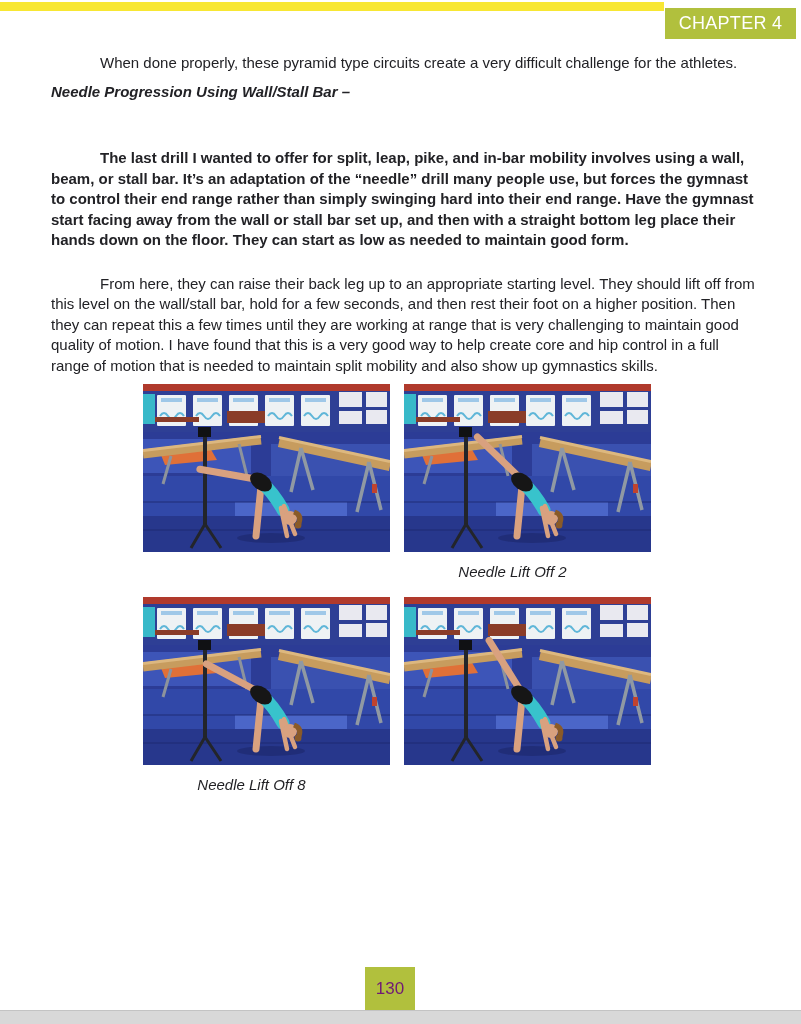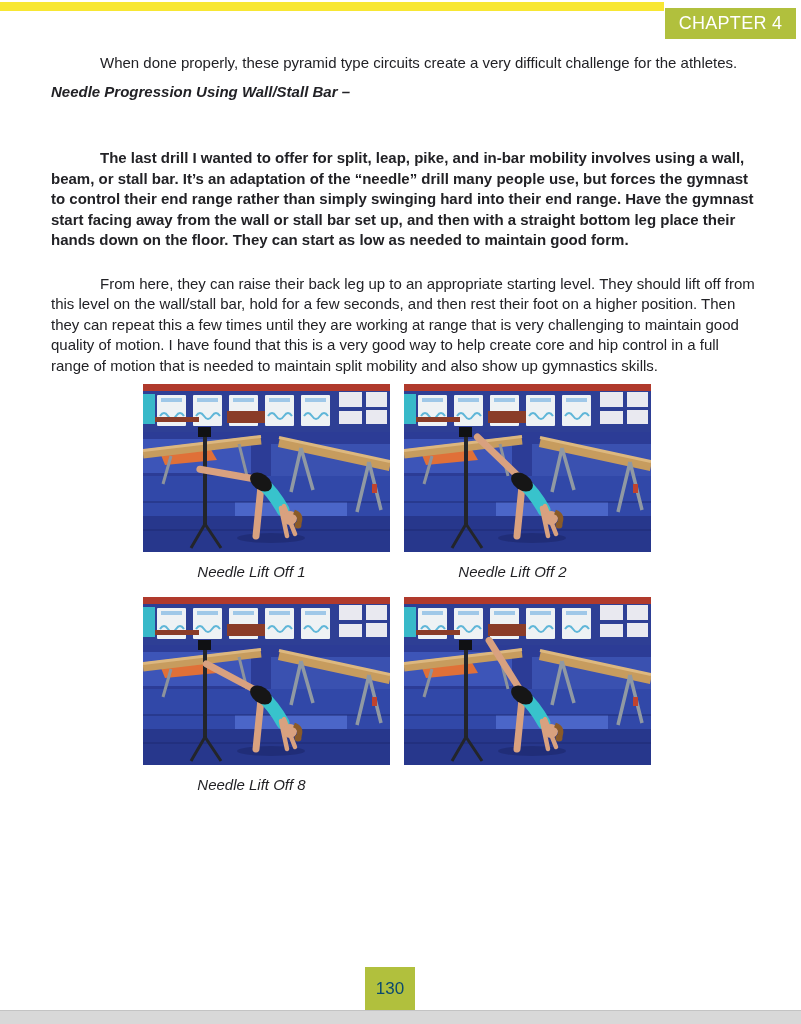--- a/index.html
+++ b/index.html
@@ -53,21 +53,21 @@
   .photo svg{display:block;width:100%;height:100%;}
   .caption{
     margin-top:11px;
     font-size:15px;font-style:italic;color:#1f1f23;
     text-align:center;
     transform:translateX(-15px);
   }
   .page-num{
     position:absolute;left:365px;top:967px;width:50px;height:43px;
     background:var(--green);
-    color:#0c4a6e;font-size:17px;
+    color:#701a75;font-size:17px;
     display:flex;align-items:center;justify-content:center;
   }
   .page-edge{
     position:absolute;left:0;bottom:0;width:801px;height:13px;
     background:#d8d8d8;border-top:1px solid #c3c3c3;
   }
 </style>
 </head>
 <body>
 
@@ -146,21 +146,20 @@
     <path d="M113 152 L118 102" stroke="#d9a17f" stroke-width="7" stroke-linecap="round"></path>
     <path d="M118 96 L56.9 85.2" stroke="#d9a17f" stroke-width="7" stroke-linecap="round"></path>
     <path d="M118 98 Q130 108 140 126" stroke="#38c3cc" stroke-width="13" stroke-linecap="round" fill="none"></path>
     <ellipse cx="118" cy="98" rx="12" ry="8" fill="#161616" transform="rotate(35 118 98)"></ellipse>
     <path d="M138 124 L144 152 M141 122 L152 150" stroke="#d9a17f" stroke-width="4.5" stroke-linecap="round"></path>
     <circle cx="147" cy="134" r="7" fill="#d9a17f"></circle>
     <path d="M151 128 q8 3 5 11" stroke="#8a5a28" stroke-width="5" fill="none"></path>
     <circle cx="155" cy="141" r="3.5" fill="#8a5a28"></circle>
   </svg>
           </div>
-        <div class="caption">Needle Lift Off 1</div>
       </div>
 
       <div class="figure">
         <div class="photo">
   <svg viewBox="0 0 247 168" xmlns="http://www.w3.org/2000/svg">
     <rect width="247" height="168" fill="#31479f"></rect>
     <rect width="247" height="50" fill="#2e3f95"></rect>
     <rect width="247" height="7" fill="#b03a2c"></rect>
     <rect x="14" y="11" width="29" height="31" rx="1" fill="#eef2f4"></rect>
               <rect x="18" y="14" width="21" height="4" fill="#9fc8e8"></rect>

